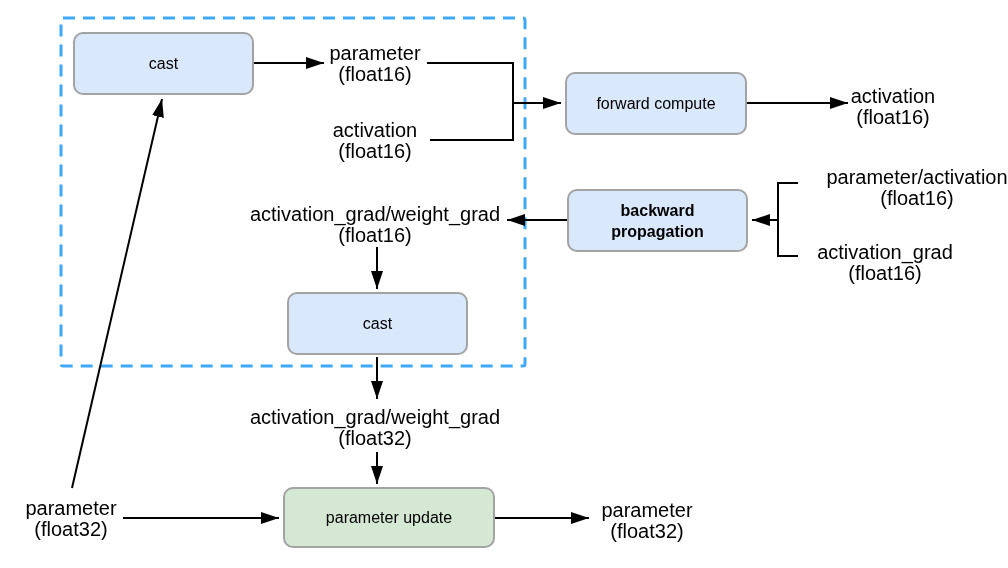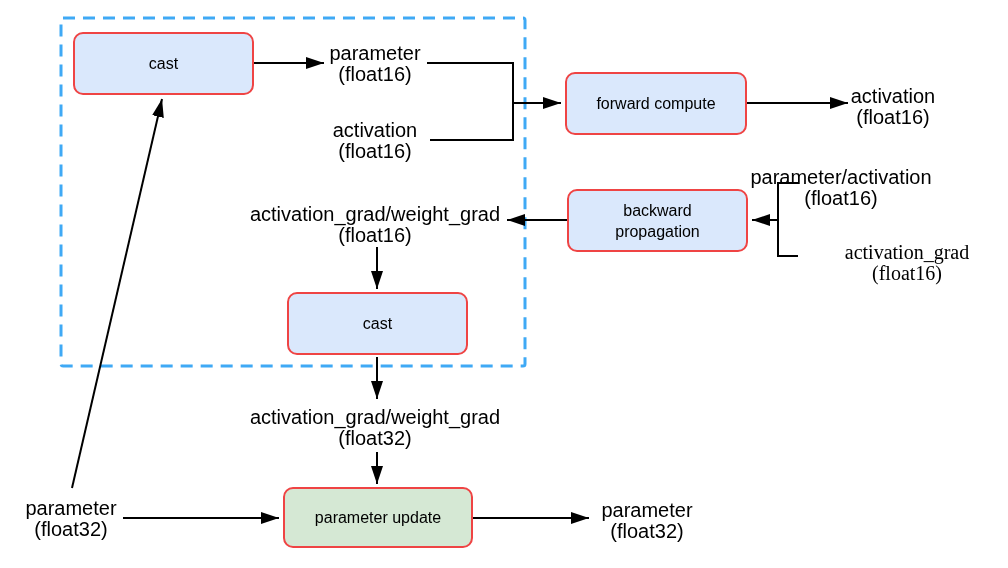--- a/index.html
+++ b/index.html
@@ -8,47 +8,47 @@
     width:1008px;height:568px;
     background:#ffffff;
     font-family:"Liberation Sans","DejaVu Sans",sans-serif;
     color:#000000;
     overflow:hidden;
   }
   svg.overlay{position:absolute;left:0;top:0;width:1008px;height:568px;pointer-events:none;}
   .node{
     position:absolute;
     box-sizing:border-box;
-    border:2px solid #ef4444;
+    border:2px solid #a3a3a3;
     border-radius:10px;
     display:flex;flex-direction:column;
     align-items:center;justify-content:center;
     text-align:center;
     font-size:16px;line-height:21px;
     background:#dae8fc;
   }
   .node.green{background:#d5e8d4;}
   .node.cast1{left:73px;top:32px;width:181px;height:63px;}
   .node.forward{left:565px;top:72px;width:182px;height:63px;text-align:right;}
-  .node.backward{left:567px;top:189px;width:181px;height:63px;}
+  .node.backward{left:567px;top:189px;width:181px;height:63px;font-weight:bold;}
   .node.cast2{left:287px;top:292px;width:181px;height:63px;}
-  .node.update{left:283px;top:487px;width:190px;height:61px;}
+  .node.update{left:283px;top:487px;width:212px;height:61px;}
   .flabel{
     position:absolute;
     transform:translateX(-50%);
     text-align:center;
     white-space:nowrap;
     font-size:20px;line-height:21px;
   }
   .flabel span{display:block;}
   .l-param-fp16{left:375px;top:43px;}
   .l-act-fp16-in{left:375px;top:120px;}
   .l-act-fp16-out{left:893px;top:86px;}
-  .l-param-act-fp16{left:841px;top:167px;}
-  .l-act-grad-fp16{left:907px;top:242px;font-family:Liberation Serif, serif;}
+  .l-param-act-fp16{left:917px;top:167px;}
+  .l-act-grad-fp16{left:885px;top:242px;}
   .l-grads-fp16{left:375px;top:204px;}
   .l-grads-fp32{left:375px;top:407px;}
   .l-param-fp32-in{left:71px;top:498px;}
   .l-param-fp32-out{left:647px;top:500px;}
 </style>
 </head>
 <body>
 
 <div class="canvas">
 

